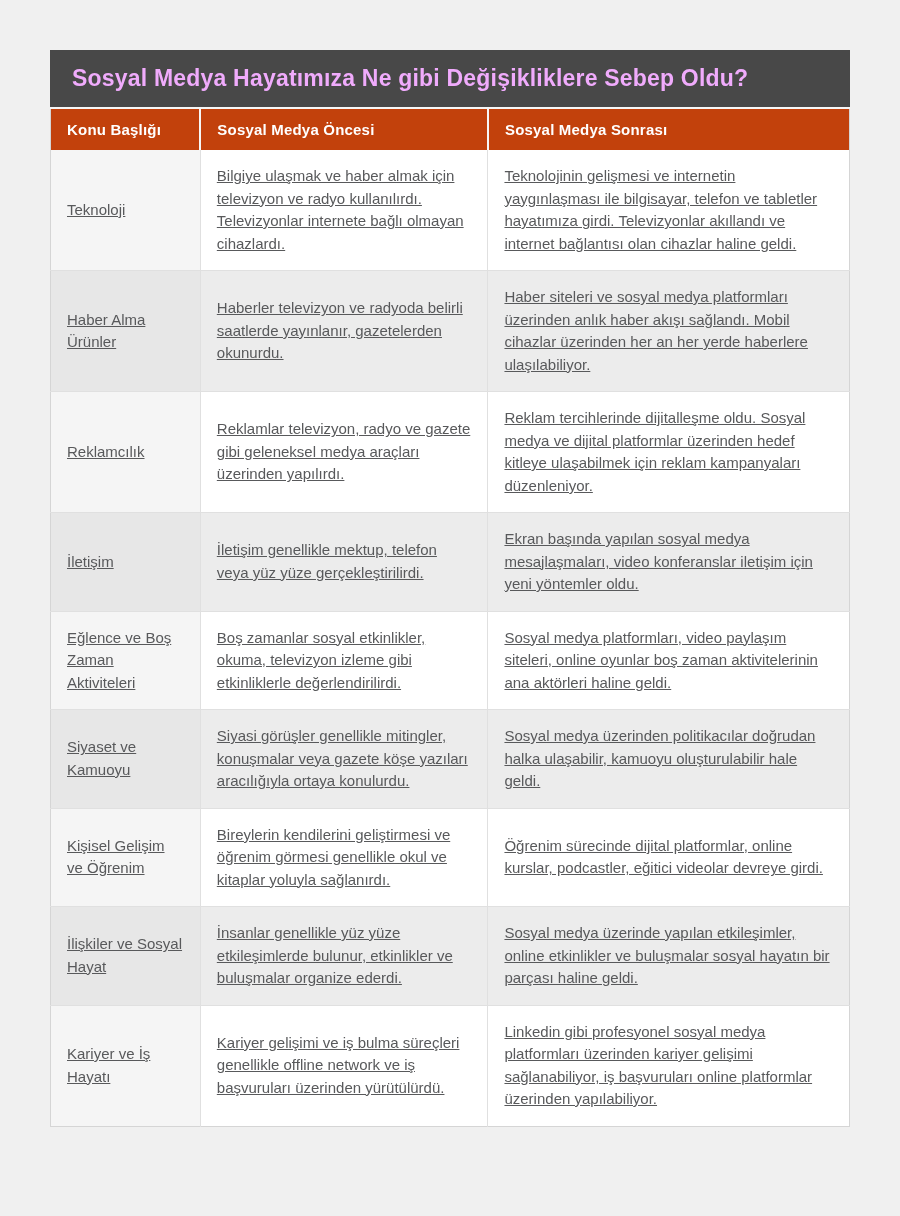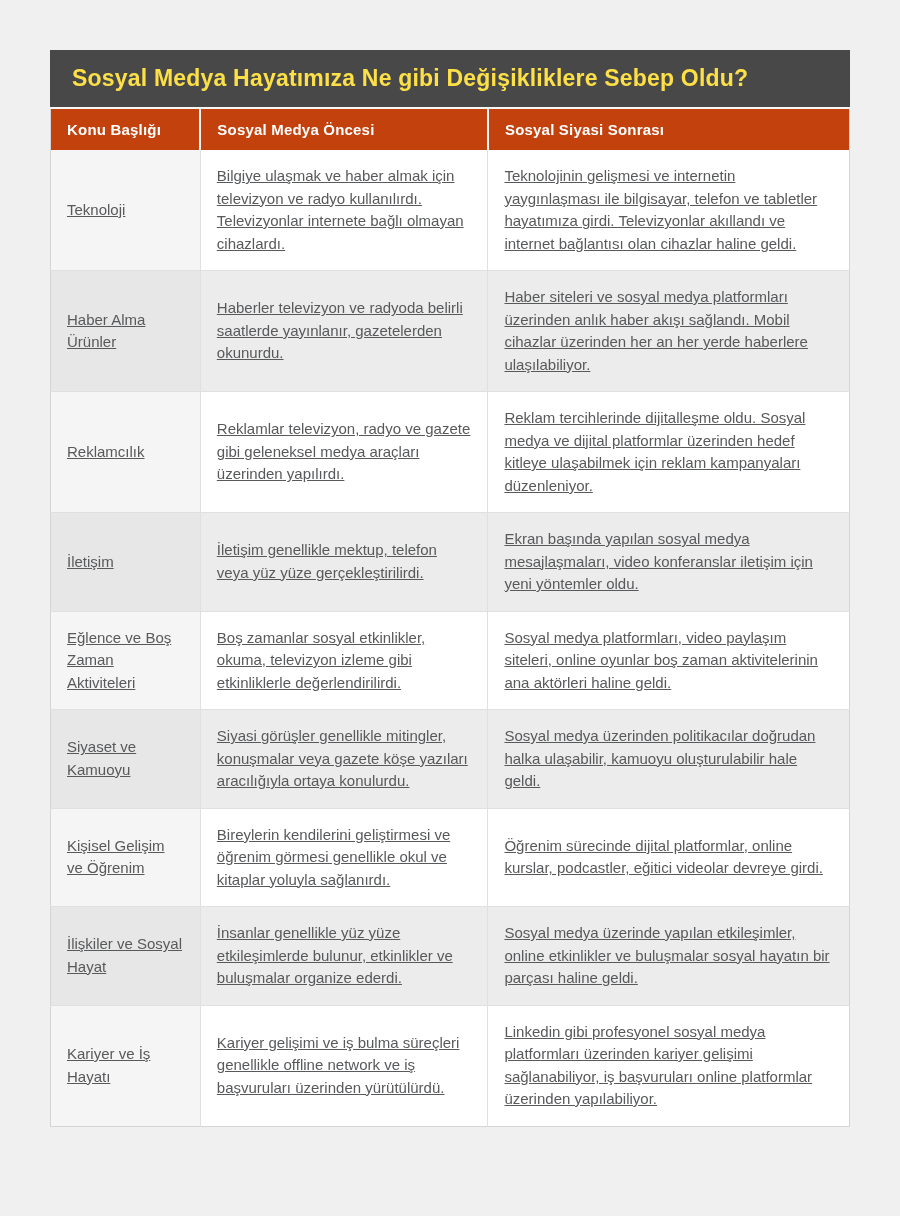--- a/index.html
+++ b/index.html
@@ -15,21 +15,21 @@
     width: 900px;
     min-height: 1216px;
     padding-top: 50px;
   }
   .card {
     width: 800px;
     margin: 0 auto;
   }
   .card-title {
     background: #484848;
-    color: #fde047;
+    color: #f0abfc;
     font-size: 23px;
     font-weight: bold;
     padding: 15px 22px;
     border-bottom: 2px solid #f7f7f7;
     letter-spacing: 0.2px;
   }
   table.compare {
     width: 100%;
     border-collapse: collapse;
     background: #ffffff;
@@ -75,21 +75,21 @@
     <table class="compare">
       <colgroup>
         <col class="c-topic">
           <col class="c-before">
           <col class="c-after">
       </colgroup>
       <thead>
         <tr>
           <th>Konu Başlığı</th>
           <th>Sosyal Medya Öncesi</th>
-          <th>Sosyal Siyasi Sonrası</th>
+          <th>Sosyal Medya Sonrası</th>
         </tr>
       </thead>
       <tbody>
         <tr>
           <td class="topic">Teknoloji</td>
           <td>Bilgiye ulaşmak ve haber almak için televizyon ve radyo kullanılırdı. Televizyonlar internete bağlı olmayan cihazlardı.</td>
           <td>Teknolojinin gelişmesi ve internetin yaygınlaşması ile bilgisayar, telefon ve tabletler hayatımıza girdi. Televizyonlar akıllandı ve internet bağlantısı olan cihazlar haline geldi.</td>
         </tr>
         <tr>
           <td class="topic">Haber Alma Ürünler</td>

